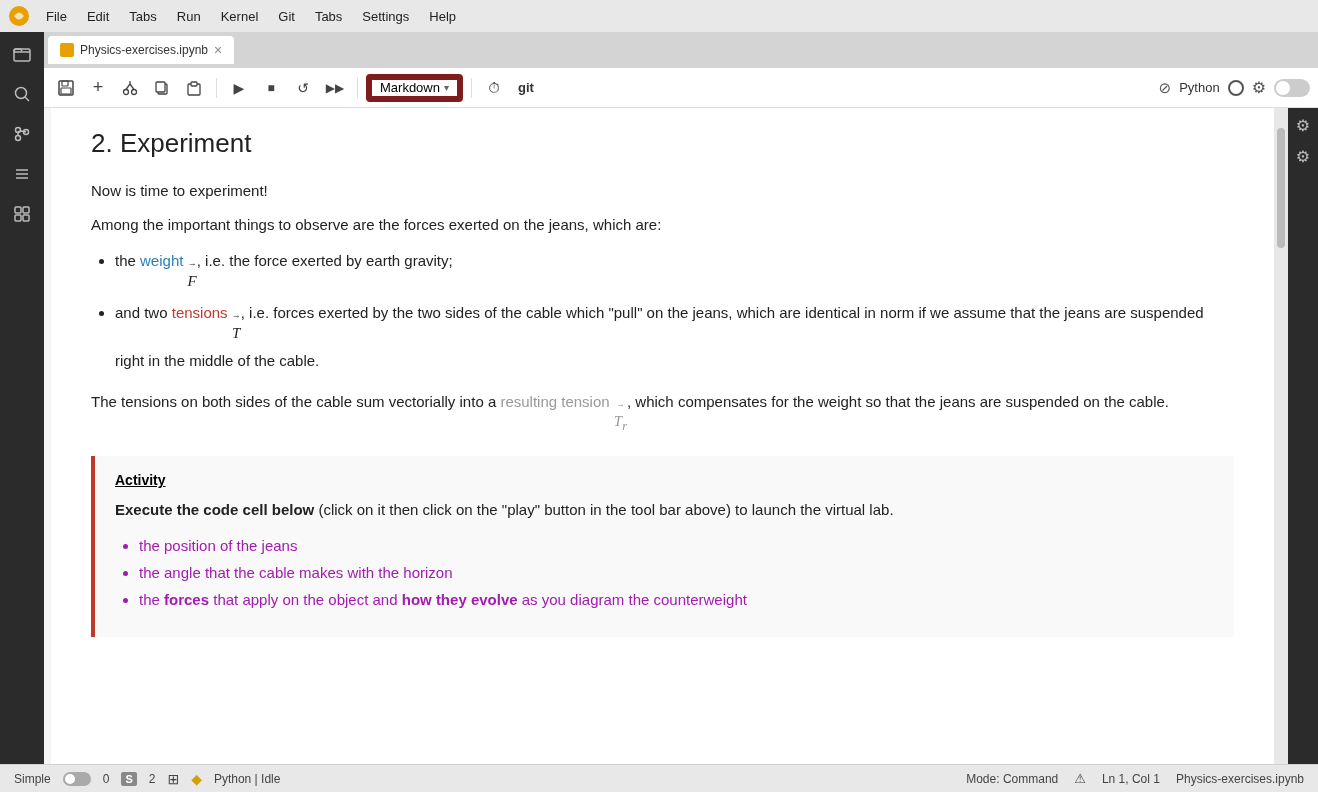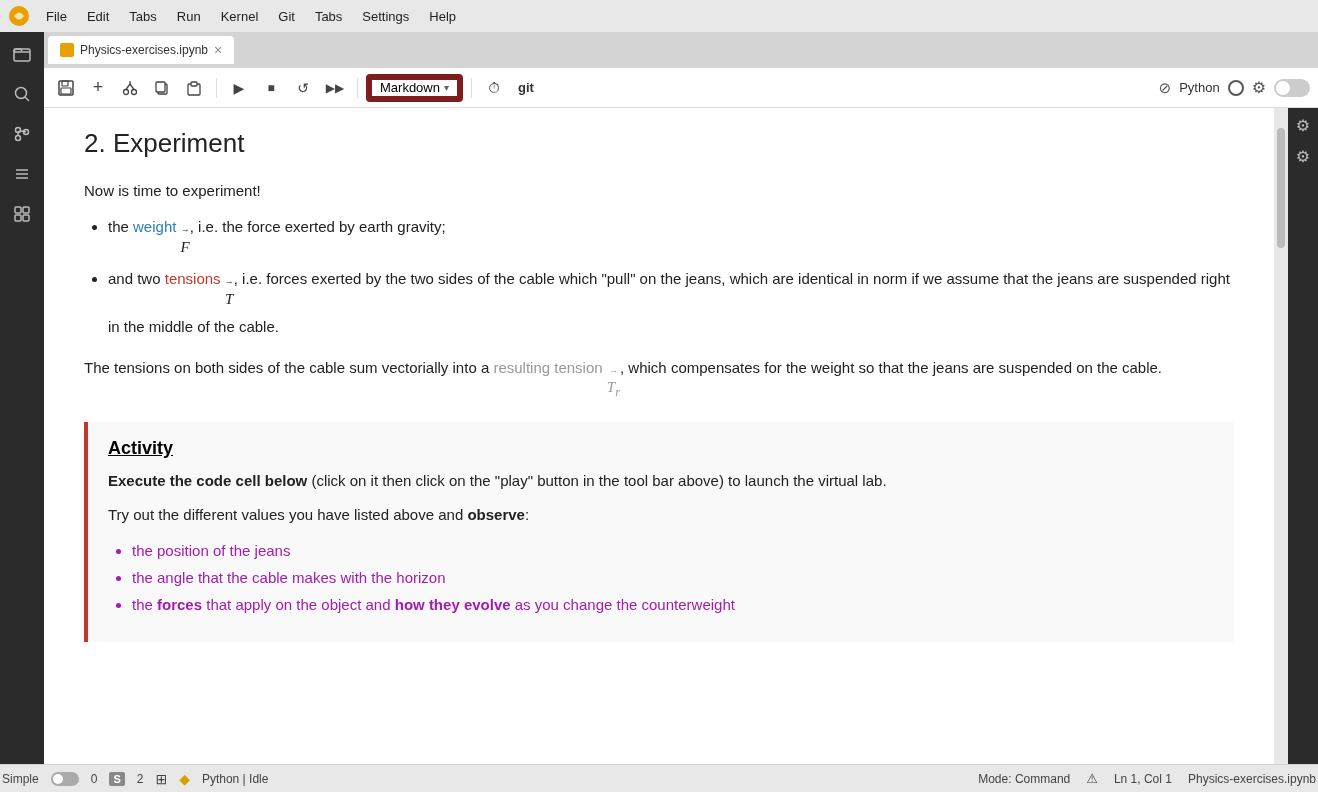--- a/index.html
+++ b/index.html
@@ -36,47 +36,47 @@
     .git-btn { font-size: 13px; font-weight: bold; color: #333; cursor: pointer; padding: 2px 6px; }
     .toolbar-spacer { flex: 1; }
     .toolbar-right { display: flex; align-items: center; gap: 8px; }
     .python-label { font-size: 13px; color: #333; }
     .circle-icon { width: 16px; height: 16px; border: 2px solid #555; border-radius: 50%; display: inline-block; }
     .gear-icon2 { font-size: 16px; color: #555; }
     .toggle { width: 36px; height: 18px; background: #ccc; border-radius: 9px; cursor: pointer; position: relative; }
     .toggle-knob { width: 14px; height: 14px; background: #fff; border-radius: 50%; position: absolute; top: 2px; left: 2px; }
 
     
-    .notebook { flex: 1; background: #fff; overflow-y: auto; padding: 20px 40px; position: relative; }
+    .notebook { flex: 1; background: #fff; overflow-y: auto; padding: 20px 40px; position: relative; margin-left: 7px; }
 
     
     .right-rail { width: 14px; background: #e8e8e8; position: relative; }
     .right-rail-thumb { width: 8px; background: #bbb; border-radius: 4px; position: absolute; top: 20px; left: 3px; height: 120px; }
 
     
     .right-panel { width: 30px; background: #2b2b2b; display: flex; flex-direction: column; align-items: center; padding: 8px 0; gap: 12px; }
     .right-panel-icon { font-size: 16px; color: #bbb; cursor: pointer; }
 
     
     .notebook h2 { font-size: 26px; font-weight: normal; color: #222; margin-bottom: 20px; }
     .notebook p { font-size: 15px; color: #222; line-height: 1.6; margin-bottom: 10px; }
     .notebook ul { margin: 8px 0 8px 24px; }
     .notebook li { font-size: 15px; color: #222; line-height: 1.8; }
     .colored-link { color: #2980b9; }
     .colored-tension { color: #c0392b; }
     .faded-text { color: #999; }
     .activity-box { border-left: 4px solid #c0392b; background: #f9f9f9; padding: 16px 20px; margin-top: 20px; }
-    .activity-title { font-size: 18px; font-weight: bold; text-decoration: underline; margin-bottom: 10px; }
+    .activity-title { font-size: 14px; font-weight: bold; text-decoration: underline; margin-bottom: 10px; }
     .activity-text { font-size: 15px; color: #222; line-height: 1.6; margin-bottom: 6px; }
     .bold { font-weight: bold; }
     .activity-list { margin: 8px 0 0 24px; }
     .activity-list li { font-size: 15px; color: #a21caf; line-height: 1.8; }
 
     
-    .status-bar { height: 28px; background: #e8e8e8; display: flex; align-items: center; padding: 0 2px; font-size: 12px; color: #444; gap: 16px; border-top: 1px solid #d0d0d0; }
+    .status-bar { height: 28px; background: #e8e8e8; display: flex; align-items: center; padding: 0 14px; font-size: 12px; color: #444; gap: 16px; border-top: 1px solid #d0d0d0; }
     .status-left { display: flex; align-items: center; gap: 12px; }
     .status-right { margin-left: auto; display: flex; align-items: center; gap: 16px; }
     .status-toggle { width: 28px; height: 14px; background: #aaa; border-radius: 7px; position: relative; }
     .status-toggle-knob { width: 10px; height: 10px; background: #fff; border-radius: 50%; position: absolute; top: 2px; left: 2px; }
 
     
     .math-italic { font-style: italic; font-family: serif; }
     .vector-var { position: relative; display: inline-flex; flex-direction: column; align-items: center; font-style: italic; font-family: serif; }
     .vector-arrow-top { font-size: 9px; line-height: 1; }
   </style>
@@ -221,20 +221,21 @@
         </div>
       </div>
 
       <div style="display:flex;flex:1;overflow:hidden;">
 
         <div class="notebook">
           <h2>2. Experiment</h2>
 
           <p>Now is time to experiment!</p>
 
+          <p>Among the important things to observe are the forces exerted on the jeans, which are:</p>
 
           <ul>
             <li>
               <span>the </span><span class="colored-link">weight</span> <span class="vector-var">
                   <span class="vector-arrow-top">→</span>
                   <span class="math-italic">F</span>
                 </span><span>, i.e. the force exerted by earth gravity;</span>
             </li>
             <li style="margin-top:4px;">
               <span>and two </span><span class="colored-tension">tensions</span> <span class="vector-var">
@@ -249,28 +250,25 @@
                 <span class="vector-arrow-top">→</span>
                 <span class="math-italic">T<sub>r</sub></span>
               </span><span>, which compensates for the weight so that the jeans are suspended on the cable.</span>
           </p>
 
           <div class="activity-box">
             <div class="activity-title">Activity</div>
             <p class="activity-text">
               <span class="bold">Execute the code cell below</span><span> (click on it then click on the "play" button in the tool bar above) to launch the virtual lab.</span>
             </p>
-            <p class="activity-text">
-              <span>Try out the different values you have listed above and </span><span class="bold">observe</span><span>:</span>
-            </p>
             <ul class="activity-list">
               <li>the position of the jeans</li>
               <li>the angle that the cable makes with the horizon</li>
               <li>
-                <span>the </span><span class="bold">forces</span><span> that apply on the object and </span><span class="bold">how they evolve</span><span> as you change the counterweight</span>
+                <span>the </span><span class="bold">forces</span><span> that apply on the object and </span><span class="bold">how they evolve</span><span> as you diagram the counterweight</span>
               </li>
             </ul>
           </div>
         </div>
 
         <div class="right-rail">
           <div class="right-rail-thumb"></div>
         </div>
 
         <div class="right-panel">

